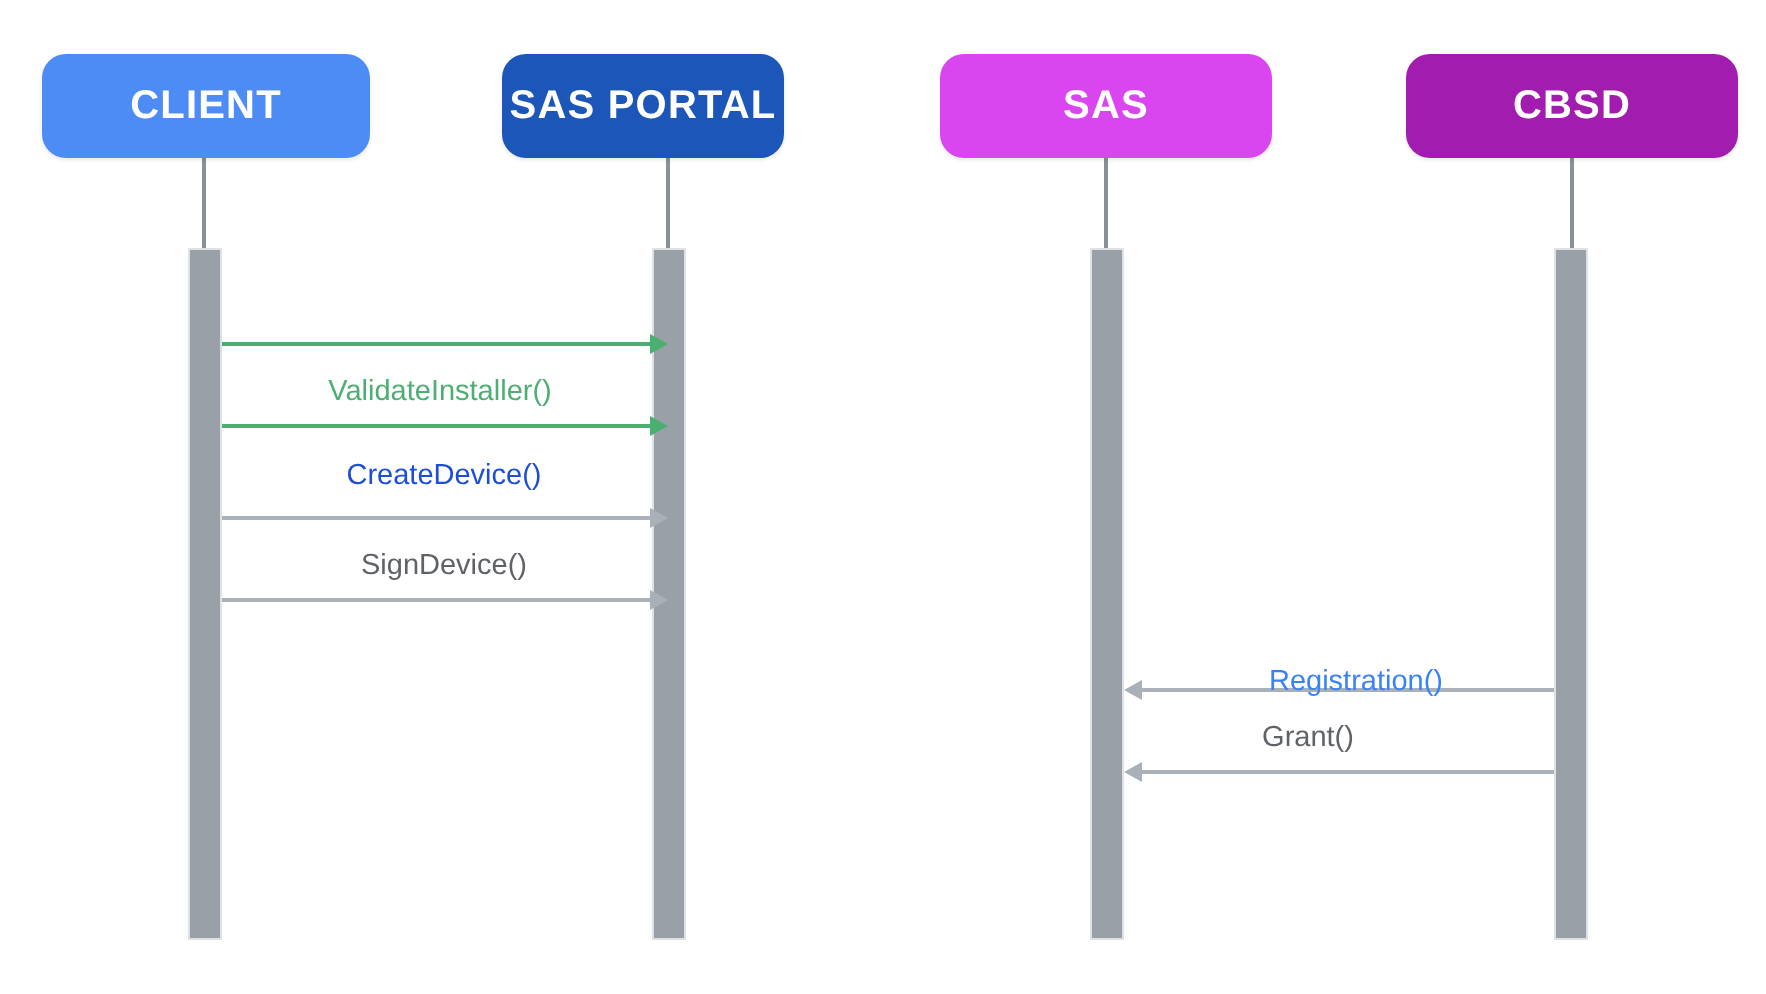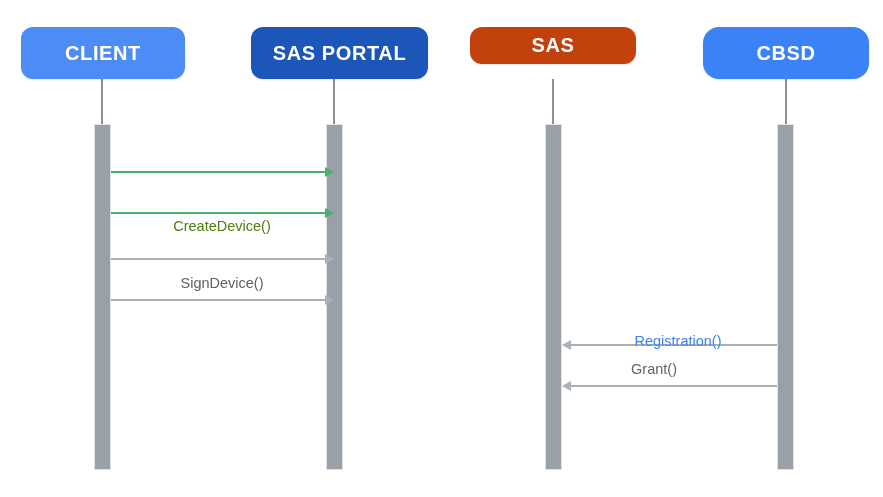--- a/index.html
+++ b/index.html
@@ -69,40 +69,41 @@
 <body>
 
 <div id="diagram-canvas" style="width: 883px; height: 497px; background: rgb(255, 255, 255);">
     <div class="lifeline-stem" style="left: 101px; top: 79px; height: 45px; background: rgb(139, 144, 151);"></div>
     <div class="activation-bar" style="left: 94px; top: 124px; height: 346px; background: rgb(154, 160, 168);"></div>
     <div class="actor-box" style="left: 21px; top: 27px; width: 164px; height: 52px; background: rgb(78, 140, 245);">
       <span class="actor-label">CLIENT</span>
     </div>
     <div class="lifeline-stem" style="left: 333px; top: 79px; height: 45px; background: rgb(139, 144, 151);"></div>
     <div class="activation-bar" style="left: 326px; top: 124px; height: 346px; background: rgb(154, 160, 168);"></div>
-    <div class="actor-box" style="left: 251px; top: 27px; width: 177px; height: 52px; background: rgb(27, 86, 184);">
+    <div class="actor-box" style="left: 251px; top: 27px; width: 141px; height: 52px; background: rgb(27, 86, 184);">
       <span class="actor-label">SAS PORTAL</span>
     </div>
     <div class="lifeline-stem" style="left: 552px; top: 79px; height: 45px; background: rgb(139, 144, 151);"></div>
     <div class="activation-bar" style="left: 545px; top: 124px; height: 346px; background: rgb(154, 160, 168);"></div>
-    <div class="actor-box" style="left: 470px; top: 27px; width: 166px; height: 37px; background: #c2410c;">
+    <div class="actor-box" style="left: 470px; top: 27px; width: 166px; height: 52px; background: #d946ef;">
       <span class="actor-label">SAS</span>
     </div>
     <div class="lifeline-stem" style="left: 785px; top: 79px; height: 45px; background: rgb(139, 144, 151);"></div>
     <div class="activation-bar" style="left: 777px; top: 124px; height: 346px; background: rgb(154, 160, 168);"></div>
-    <div class="actor-box" style="left: 703px; top: 27px; width: 166px; height: 52px; background: #3b82f6; border-radius: 16px;">
+    <div class="actor-box" style="left: 703px; top: 27px; width: 166px; height: 52px; background: #a21caf;">
       <span class="actor-label">CBSD</span>
     </div>
     <div class="msg-line" style="background: rgb(76, 175, 114); top: 171px; left: 111px; width: 214px;"></div>
     <div class="msg-arrowhead" style="top: 167px; left: 325px; border-left: 9px solid rgb(76, 175, 114);"></div>
     <div class="msg-line" style="background: rgb(76, 175, 114); top: 212px; left: 111px; width: 214px;"></div>
     <div class="msg-arrowhead" style="top: 208px; left: 325px; border-left: 9px solid rgb(76, 175, 114);"></div>
+    <div class="msg-label" style="left: 220px; top: 188px; color: rgb(76, 175, 114);">ValidateInstaller()</div>
     <div class="msg-line" style="background: rgb(169, 176, 184); top: 258px; left: 111px; width: 214px;"></div>
     <div class="msg-arrowhead" style="top: 254px; left: 325px; border-left: 9px solid rgb(169, 176, 184);"></div>
-    <div class="msg-label" style="left: 222px; top: 218px; color: #4d7c0f;">CreateDevice()</div>
+    <div class="msg-label" style="left: 222px; top: 230px; color: #1d4ed8;">CreateDevice()</div>
     <div class="msg-line" style="background: rgb(169, 176, 184); top: 299px; left: 111px; width: 214px;"></div>
     <div class="msg-arrowhead" style="top: 295px; left: 325px; border-left: 9px solid rgb(169, 176, 184);"></div>
     <div class="msg-label" style="left: 222px; top: 275px; color: rgb(95, 99, 104); text-align: center;">SignDevice()</div>
     <div class="msg-line" style="background: rgb(169, 176, 184); top: 344px; left: 571px; width: 206px;"></div>
     <div class="msg-arrowhead" style="top: 340px; left: 562px; border-right: 9px solid rgb(169, 176, 184);"></div>
     <div class="msg-label" style="left: 678px; top: 333px; color: #3b82f6;">Registration()</div>
     <div class="msg-line" style="background: rgb(169, 176, 184); top: 385px; left: 571px; width: 206px;"></div>
     <div class="msg-arrowhead" style="top: 381px; left: 562px; border-right: 9px solid rgb(169, 176, 184);"></div>
     <div class="msg-label" style="left: 654px; top: 361px; color: rgb(95, 99, 104);">Grant()</div>
   </div>

